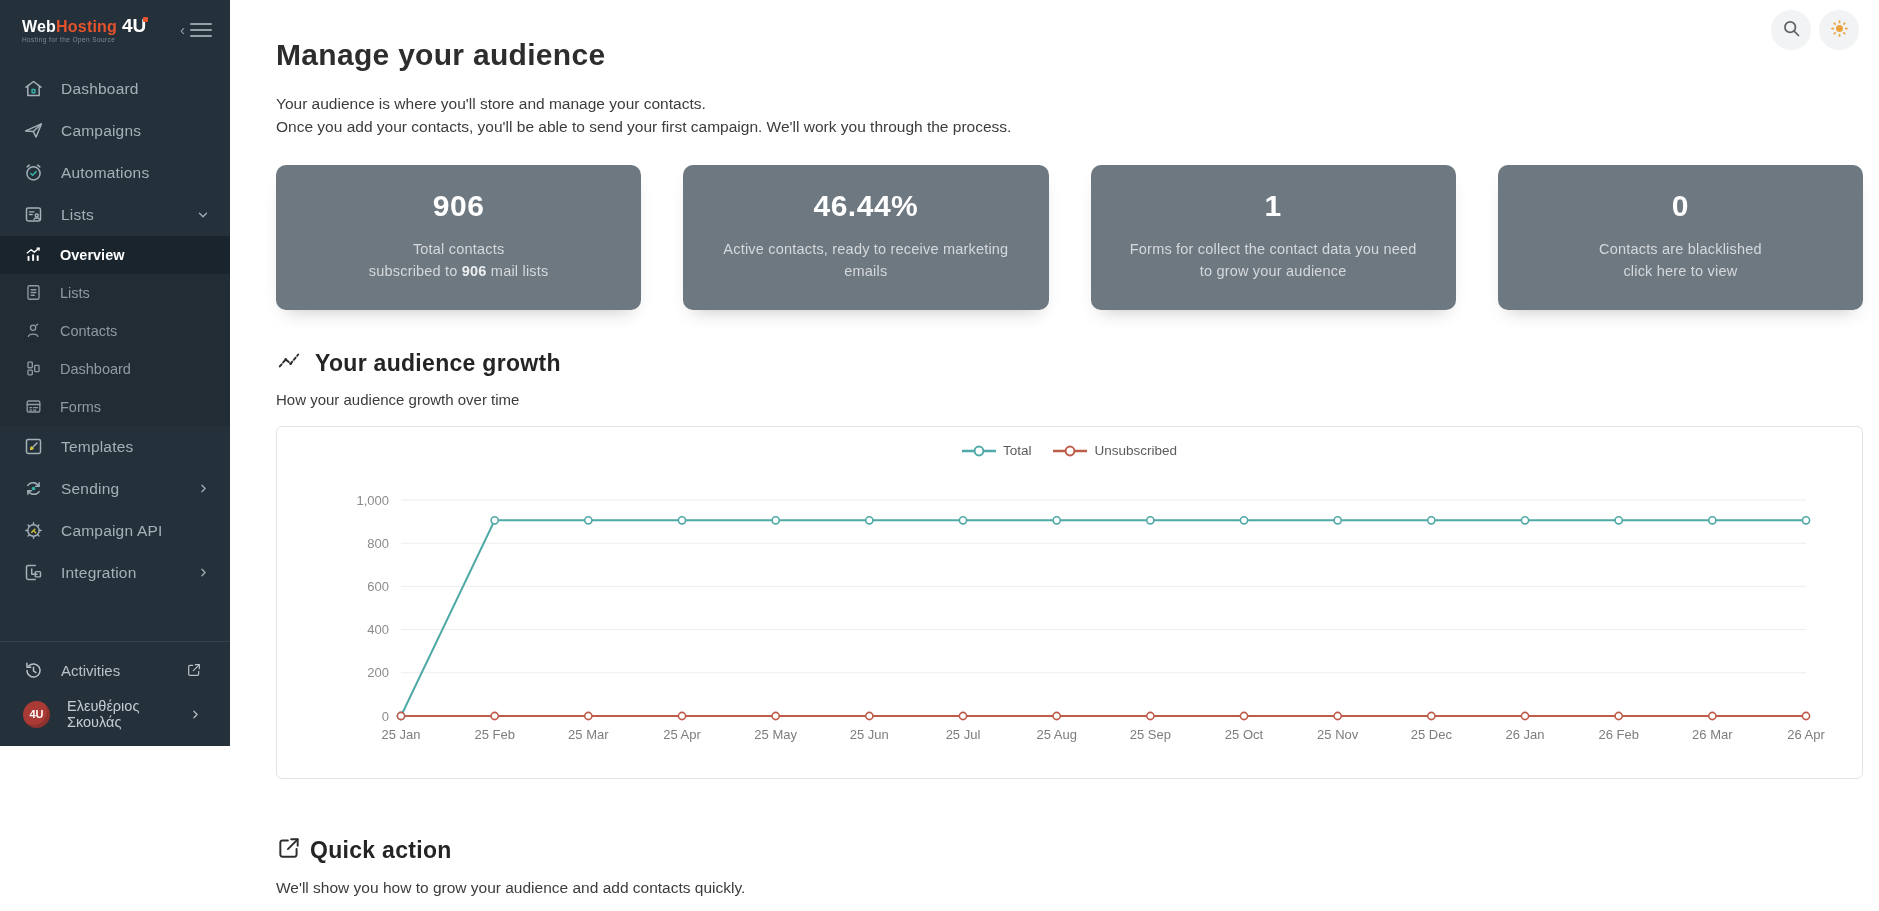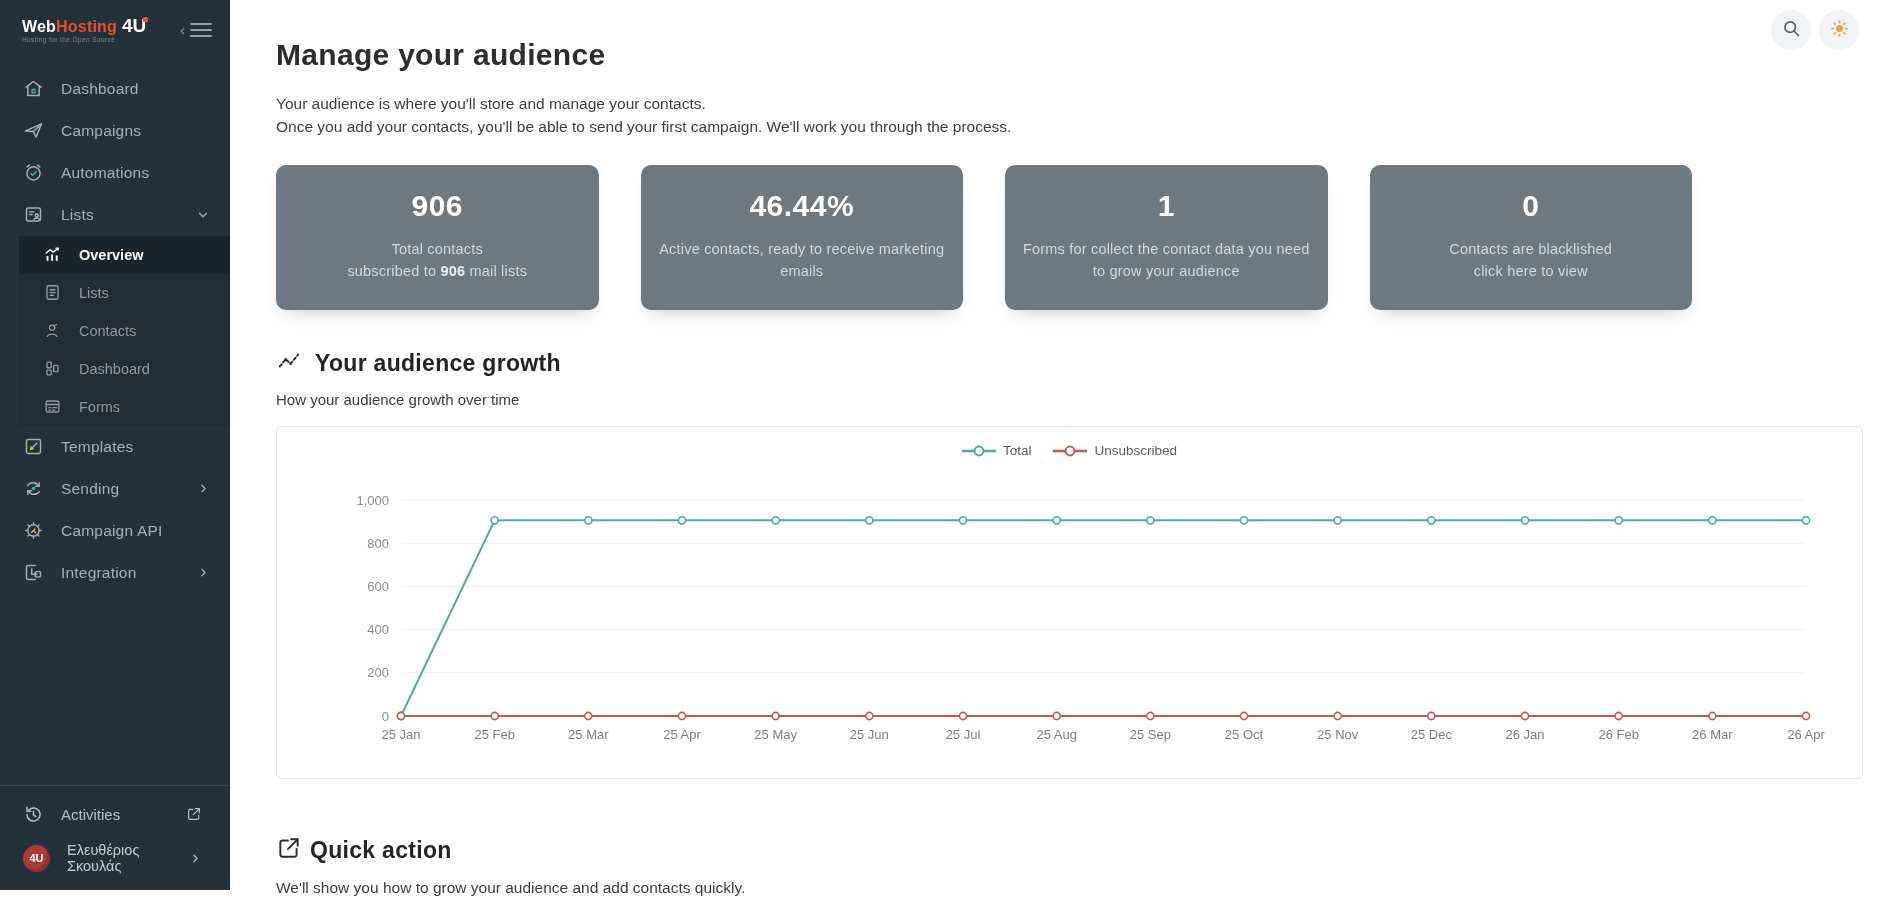--- a/index.html
+++ b/index.html
@@ -5,21 +5,21 @@
   * { box-sizing: border-box; margin: 0; padding: 0; }
   html,body { width: 1879px; height: 911px; overflow: hidden; }
   body {
     font-family: "Liberation Sans", sans-serif;
     background: #ffffff;
     display: flex;
     color: #3f3f3f;
   }
   
   .sidebar {
-    width: 230px; min-width: 230px; height: 890px;
+    width: 230px; min-width: 230px; height: 746px;
     background: #25313a;
     display: flex; flex-direction: column;
     color: #a4b1b9;
   }
   .logo-row {
     display: flex; align-items: center; justify-content: space-between;
     padding: 16px 18px 14px 22px;
   }
   .brand { line-height: 1; display: flex; align-items: baseline; gap: 5px; }
   .brand-main { display: flex; flex-direction: column; }
@@ -40,21 +40,21 @@
   .nav { margin-top: 10px; }
   .nav-item {
     height: 42px; display: flex; align-items: center; gap: 17px;
     padding: 0 20px 0 23px; font-size: 15.5px; cursor: pointer;
     color: #a4b1b9; letter-spacing: .2px;
   }
   .nav-item .chev { margin-left: auto; display: flex; }
   .nav-icon { width: 21px; height: 21px; flex: 0 0 21px; display: flex; }
   .nav-icon svg { width: 100%; height: 100%; }
 
-  .submenu { background: #212c34; margin-left: 19px; }
+  .submenu { background: #212c34; }
   .sub-item {
     height: 38px; display: flex; align-items: center; gap: 17px;
     padding: 0 20px 0 24px; font-size: 14.5px; color: #8e9ba3; cursor: pointer;
   }
   .sub-item .nav-icon { width: 19px; height: 19px; flex-basis: 19px; }
   .sub-item.active { background: #19242c; color: #ffffff; font-weight: bold; }
 
   .sidebar-footer { margin-top: auto; border-top: 1px solid rgba(255,255,255,.09); padding: 6px 0 10px; }
   .footer-row {
     height: 44px; display: flex; align-items: center; gap: 17px;
@@ -73,21 +73,21 @@
   .main { flex: 1; position: relative; padding: 26px 0 0 46px; border-radius: 23px; }
   .header-actions { position: absolute; top: 10px; right: 20px; display: flex; gap: 8px; }
   .icon-btn {
     width: 40px; height: 40px; border-radius: 50%; background: #f1f3f4;
     display: flex; align-items: center; justify-content: center; cursor: pointer; border: none;
   }
 
   .page-title { font-size: 30px; font-weight: 600; color: #2d2d2d; letter-spacing: .3px; margin: 12px 0 20px; }
   .intro p { font-size: 15.5px; color: #3c3c3c; line-height: 1.5; }
 
-  .stats-row { display: flex; gap: 42px; margin-top: 26px; width: 1416px; align-items: flex-end; }
+  .stats-row { display: flex; gap: 42px; margin-top: 26px; width: 1587px; align-items: flex-end; }
   .stat-card {
     flex: 1; background: #6d7881; border-radius: 10px;
     padding: 24px 16px 28px; text-align: center; color: #fff;
     box-shadow: 0 10px 18px -10px rgba(0,0,0,.25);
   }
   .stat-value { font-size: 30px; font-weight: bold; letter-spacing: .5px; }
   .stat-label { margin-top: 15px; font-size: 14.5px; color: #d5d9dc; line-height: 1.55; letter-spacing: .2px; }
   .stat-label b { color: #eceff1; }
 
   .section-head { display: flex; align-items: center; gap: 13px; margin-top: 38px; }

